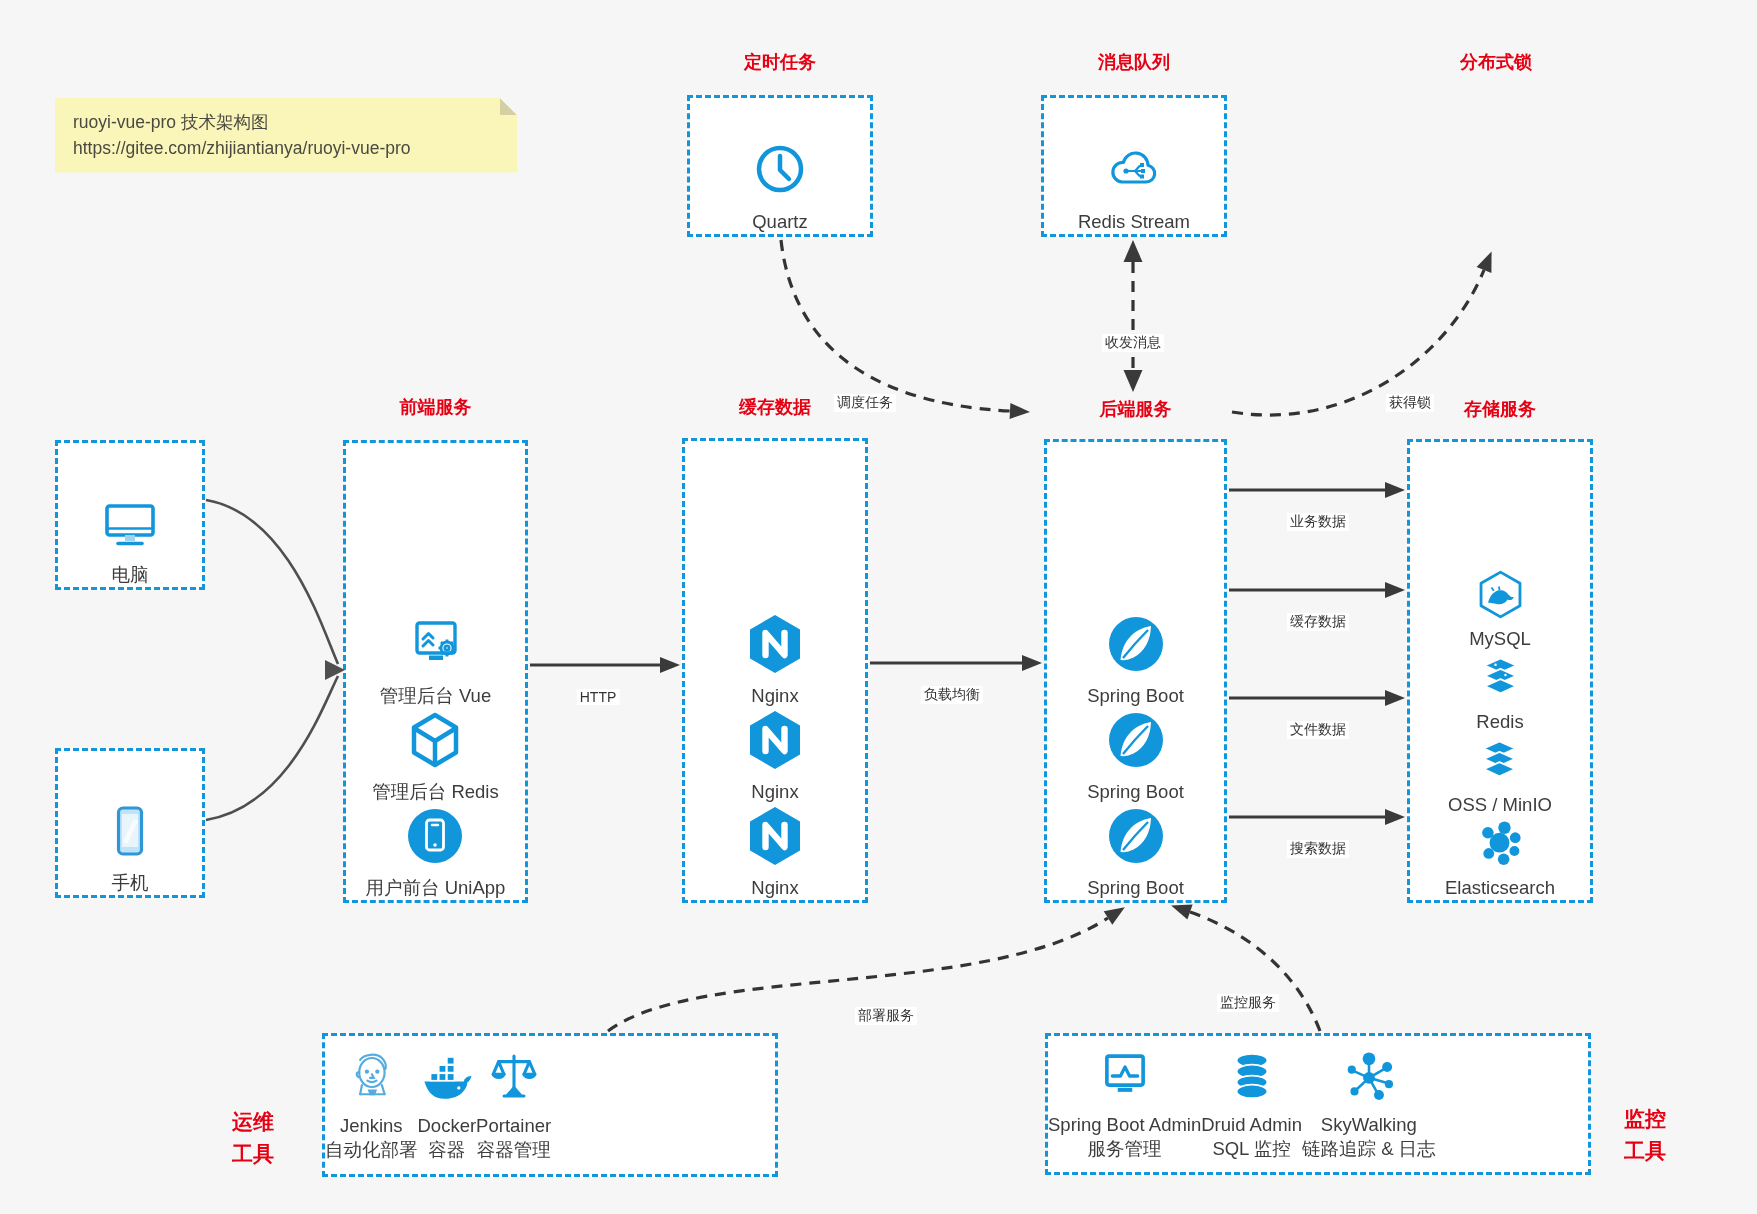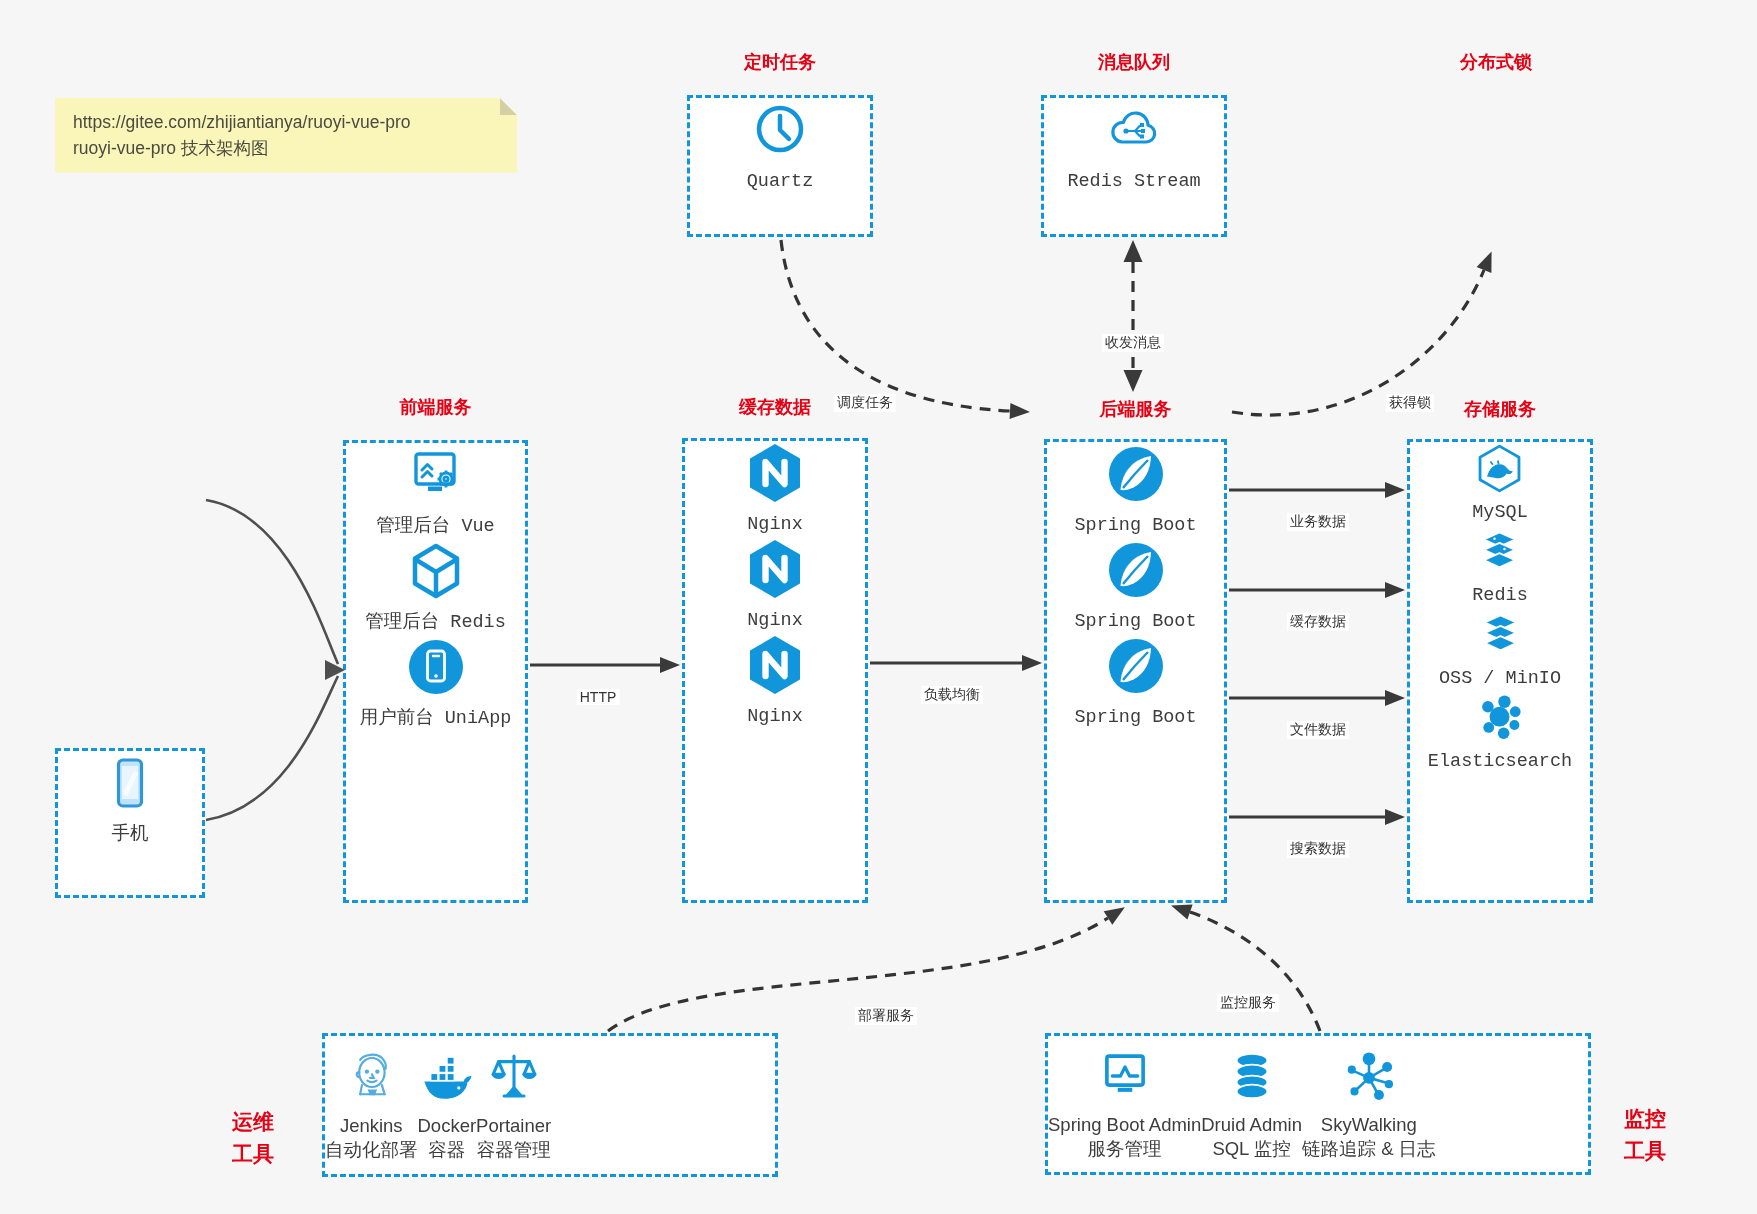--- a/index.html
+++ b/index.html
@@ -9,21 +9,21 @@
   
   .note{position:absolute;left:55px;top:98px;width:462px;box-sizing:border-box;
         background:#faf5b9;padding:11px 18px;font-size:17.5px;line-height:1.5;color:#4a4a40;
         clip-path:polygon(0 0, calc(100% - 17px) 0, 100% 17px, 100% 100%, 0 100%);z-index:4;}
   .note-fold{position:absolute;right:0;top:0;width:17px;height:17px;background:#d4d0a6;
         clip-path:polygon(0 0, 100% 100%, 0 100%);}
 
   
   .dbox{position:absolute;background:#ffffff;border:3px dashed #1296db;box-sizing:border-box;
         display:flex;z-index:1;}
-  .dbox.col{flex-direction:column;justify-content:flex-start;align-items:center;font-family:Liberation Mono, monospace;}
+  .dbox.col{flex-direction:column;justify-content:flex-end;align-items:center;}
   .dbox.row{justify-content:flex-start;align-items:center;}
   .item{display:flex;flex-direction:column;align-items:center;gap:8px;}
   .icn{width:64px;height:64px;display:block;}
   .icn svg{width:100%;height:100%;display:block;}
   .tight .icn{width:53px;height:53px;}
   .tight .item{gap:6px;}
   .row .icn{width:58px;height:58px;}
   .lbl{font-size:18.5px;color:#3d3d3d;text-align:center;line-height:1.3;white-space:nowrap;}
 
   
@@ -35,22 +35,22 @@
   .albl{position:absolute;transform:translate(-50%,-50%);background:#ffffff;padding:0 3px;
         font-size:14px;color:#333;white-space:nowrap;z-index:5;margin-top:32px;}
 </style>
 </head>
 <body>
 
 <div class="canvas">
 
   <div class="note">
     <div class="note-fold"></div>
+    <div>ruoyi-vue-pro 技术架构图</div>
     <div>https://gitee.com/zhijiantianya/ruoyi-vue-pro</div>
-    <div>ruoyi-vue-pro 技术架构图</div>
   </div>
 
   <div class="gtitle" style="left:687px;top:50px;width:186px">定时任务</div>
   <div class="gtitle" style="left:1041px;top:50px;width:186px">消息队列</div>
   <div class="gtitle" style="left:1403px;top:50px;width:186px">分布式锁</div>
   <div class="gtitle" style="left:343px;top:395px;width:185px">前端服务</div>
   <div class="gtitle" style="left:682px;top:395px;width:186px">缓存数据</div>
   <div class="gtitle" style="left:1044px;top:397px;width:183px">后端服务</div>
   <div class="gtitle" style="left:1407px;top:397px;width:186px">存储服务</div>
 
@@ -80,20 +80,33 @@
           <svg viewBox="0 0 64 64">
             <path d="M20 44 h24 a8.5 8.5 0 0 0 2 -16.8 a12.5 12.5 0 0 0 -24.6 -2.8 A9.5 9.5 0 0 0 20 44 z" fill="none" stroke="#1296db" stroke-width="3.2" stroke-linejoin="round"></path>
             <circle cx="24" cy="33" r="2.6" fill="#1296db"></circle>
             <path d="M26 33 H33 M33 33 L38 27.5 M33 33 H39 M33 33 L38 38.5" stroke="#1296db" stroke-width="2.2" fill="none"></path>
             <rect x="38" y="25" width="4" height="4" fill="#1296db"></rect>
             <rect x="39" y="31" width="4" height="4" fill="#1296db"></rect>
             <rect x="38" y="36.5" width="4" height="4" fill="#1296db"></rect>
           </svg>
         </span>
         <span class="lbl">Redis Stream</span>
+      </div>
+    </div>
+  <div class="dbox col" style="left:55px;top:440px;width:150px;height:150px">
+      <div class="item">
+        <span class="icn">
+          <svg viewBox="0 0 64 64">
+            <rect x="9" y="15" width="46" height="29" rx="2.5" fill="none" stroke="#1296db" stroke-width="3.6"></rect>
+            <path d="M9 37.5 H55" stroke="#1296db" stroke-width="2.4"></path>
+            <path d="M27 44 h10 v6 h-10 z" fill="#9fd3f2"></path>
+            <path d="M20 52.5 H44" stroke="#1296db" stroke-width="3.6" stroke-linecap="round"></path>
+          </svg>
+        </span>
+        <span class="lbl">电脑</span>
       </div>
     </div>
   <div class="dbox col" style="left:55px;top:748px;width:150px;height:150px">
       <div class="item">
         <span class="icn">
           <svg viewBox="0 0 64 64">
             <rect x="20.5" y="9" width="23" height="46" rx="4.5" fill="#bfe3f8" stroke="#2f97d8" stroke-width="3.2"></rect>
             <rect x="24" y="15" width="16" height="33" fill="#e8f5fd"></rect>
             <path d="M27 44 L38 21" stroke="#ffffff" stroke-width="5" opacity="0.75"></path>
           </svg>

